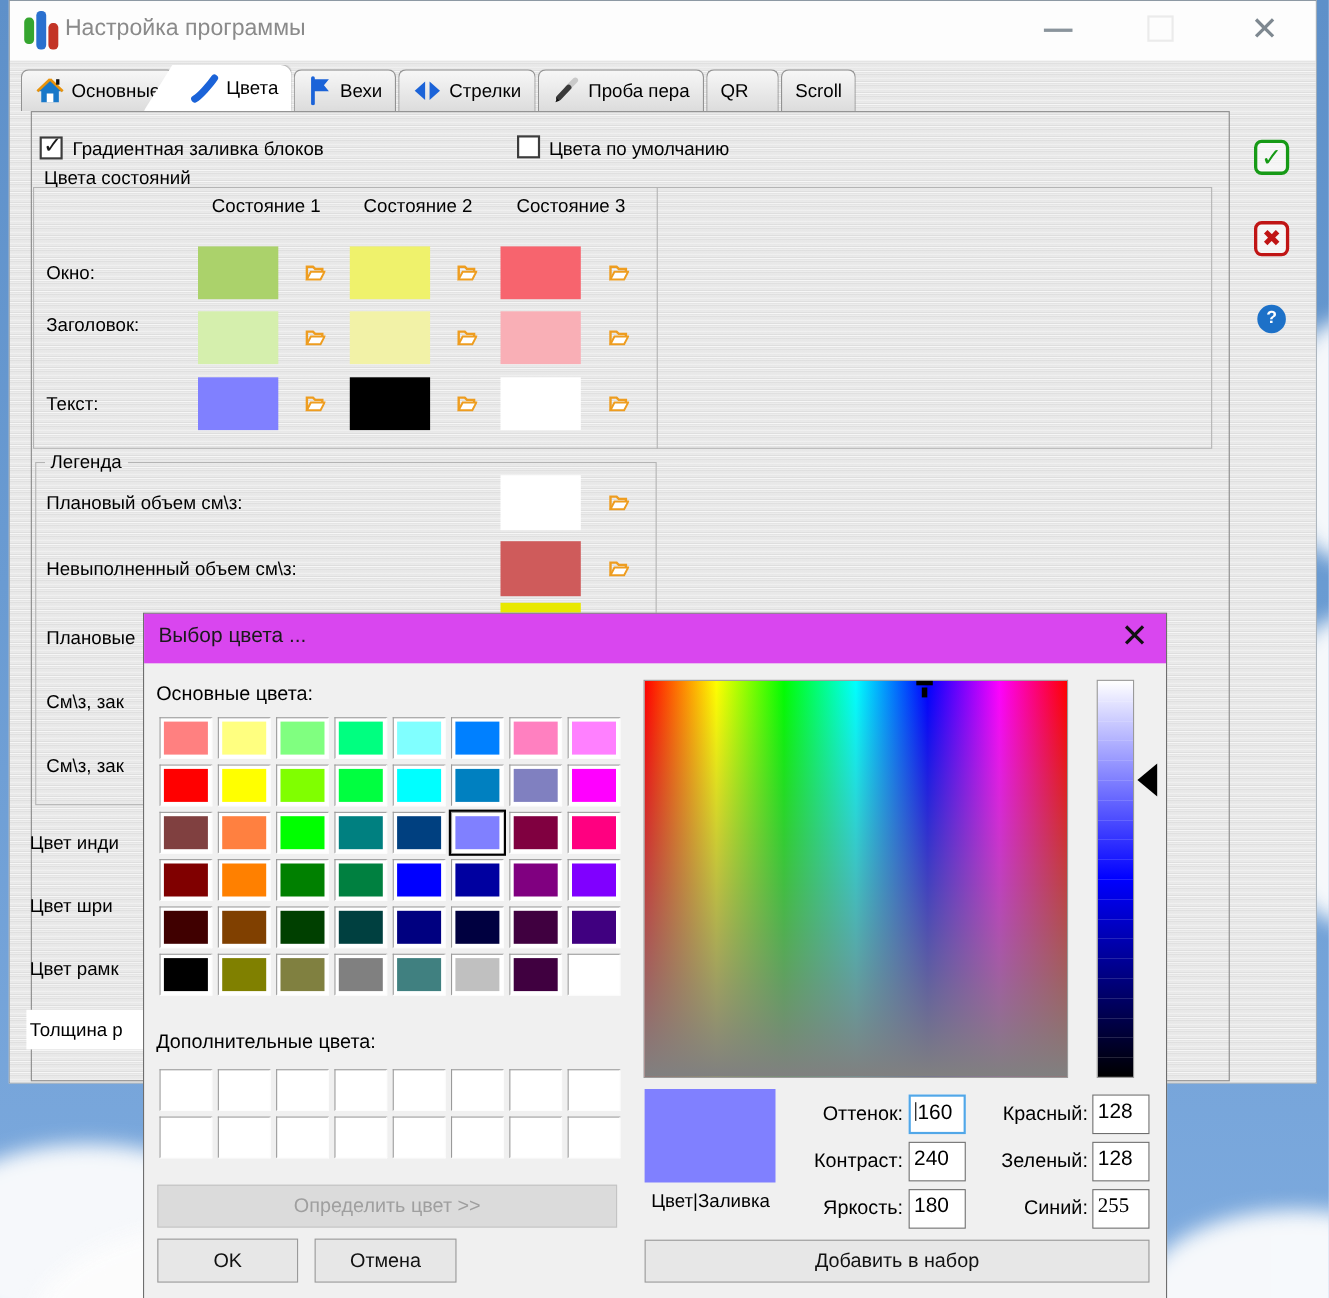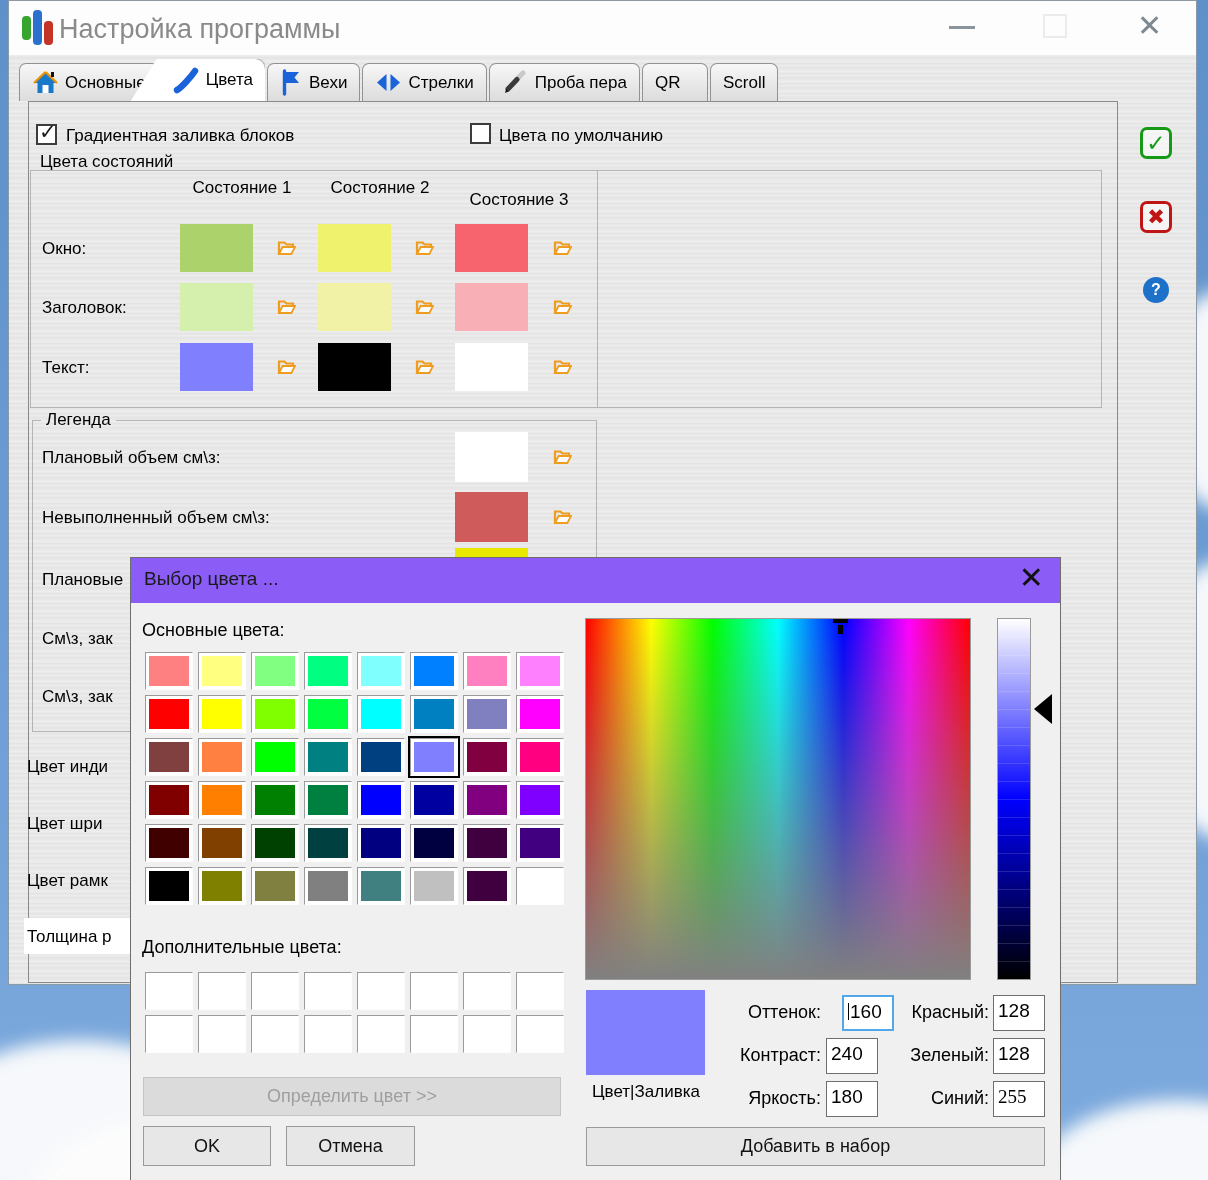--- a/index.html
+++ b/index.html
@@ -8,21 +8,21 @@
     font-family:"Liberation Sans","DejaVu Sans",sans-serif;color:#000;
     background:linear-gradient(180deg,#5e90c9 0%,#6a9bd2 45%,#7daade 100%);
   }
   .cloud{position:absolute;background:#fdfdfd;border-radius:50%;filter:blur(9px);opacity:.95;z-index:1;}
 
   
   .app-window{position:absolute;left:8px;top:0;width:1189px;height:985px;z-index:2;
     background:#fcfcfc;border:1px solid #8d99a4;box-sizing:border-box;}
   .titlebar{position:absolute;left:0;top:0;width:100%;height:54px;background:#fdfdfd;}
   .app-icon-bar{position:absolute;width:9px;border-radius:4px;}
-  .win-title{position:absolute;left:50px;top:13px;font-size:27px;color:#8a8a8a;white-space:nowrap;}
+  .win-title{position:absolute;left:50px;top:13px;font-size:21px;color:#8a8a8a;white-space:nowrap;}
   .min-bar{position:absolute;left:940px;top:25px;width:26px;height:3px;background:#8a949c;}
   .max-box{position:absolute;left:1034px;top:13px;width:24px;height:24px;border:2px solid #ebebeb;box-sizing:border-box;}
   .close-x{position:absolute;left:1128px;top:7px;font-size:30px;font-weight:100;color:#7e8890;}
 
   .metal{
     background-color:#e8e8e8;
     background-image:repeating-linear-gradient(180deg,
       #f6f6f6 0px,#e2e2e2 1px,#efefef 2px,#dadada 3px,#f1f1f1 4px,
       #e0e0e0 5px,#f5f5f5 6px,#e6e6e6 7px,#ededed 8px,#dcdcdc 9px,#f3f3f3 10px);
   }
@@ -60,21 +60,21 @@
   .side-btn{position:absolute;width:32px;height:32px;border-radius:7px;box-sizing:border-box;
     display:flex;align-items:center;justify-content:center;background:rgba(255,255,255,.55);}
   .side-btn.ok{border:3px solid #169a16;color:#169a16;font-size:23px;font-weight:900;}
   .side-btn.no{border:3px solid #c01515;color:#c01515;font-size:21px;font-weight:900;}
   .help-btn{position:absolute;width:26px;height:26px;border-radius:50%;background:#1d71c8;color:#fff;
     font-size:16px;font-weight:700;display:flex;align-items:center;justify-content:center;}
 
   
   .dialog{position:absolute;left:130px;top:557px;width:929px;height:623px;background:#f0f0f0;
     border:1px solid #6e6e6e;box-sizing:content-box;z-index:20;}
-  .dlg-title{position:absolute;left:0;top:0;width:100%;height:45px;background:#8b5cf6;}
+  .dlg-title{position:absolute;left:0;top:0;width:100%;height:45px;background:#d946ef;}
   .dlg-title-text{position:absolute;left:13px;top:10px;font-size:19px;color:#1a1a1a;}
   .dlg-close{position:absolute;right:16px;top:2px;font-size:30px;font-weight:100;color:#111;}
   .dlg-label{position:absolute;font-size:18px;white-space:nowrap;}
   .cgrid{position:absolute;}
   .cgrid-cell{position:absolute;width:48px;height:38px;background:#fff;box-sizing:border-box;
     border:1px solid;border-color:#9a9a9a #fdfdfd #fdfdfd #9a9a9a;padding:3px;}
   .cgrid-cell.selected{outline:2px solid #000;}
   .cgrid-color{width:100%;height:100%;}
   .btn{position:absolute;background:#e7e7e7;border:1px solid #9a9a9a;font-size:18px;color:#111;
     display:flex;align-items:center;justify-content:center;box-sizing:border-box;white-space:nowrap;}
@@ -89,21 +89,21 @@
     background:
       repeating-linear-gradient(to bottom,rgba(255,255,255,.14) 0 1px,rgba(255,255,255,0) 1px 18px),
       linear-gradient(to bottom,#ffffff 0%,#8080ff 25%,#0000ff 50%,#000080 75%,#000000 100%);}
   .lum-arrow{position:absolute;left:903px;top:136px;width:0;height:0;
     border-top:15px solid transparent;border-bottom:15px solid transparent;border-right:18px solid #000;}
   .preview{position:absolute;left:455px;top:432px;width:119px;height:85px;}
   .preview-caption{position:absolute;left:440px;top:524px;width:150px;text-align:center;font-size:17px;}
   .field-label{position:absolute;width:130px;text-align:right;font-size:18px;white-space:nowrap;}
   .field-box{position:absolute;width:52px;height:36px;background:#fff;border:1px solid #6e6e6e;
     font-size:19px;padding:4px 0 0 4px;box-sizing:border-box;}
-  .field-box.focused{border:2px solid #51a7e8;margin-left:16px;}
+  .field-box.focused{border:2px solid #51a7e8;}
   .field-box.focused::before{content:"";display:inline-block;width:1px;height:17px;background:#000;
     vertical-align:-2px;margin-right:1px;}
   .f-hue-label{left:560px;top:444px;}      .f-hue-box{left:695px;top:437px;}
   .f-contrast-label{left:560px;top:487px;} .f-contrast-box{left:695px;top:480px;}
   .f-brightness-label{left:560px;top:530px;}.f-brightness-box{left:695px;top:523px;}
   .f-red-label{left:728px;top:444px;}      .f-red-box{left:862px;top:437px;}
   .f-green-label{left:728px;top:487px;}    .f-green-box{left:862px;top:480px;}
   .f-blue-label{left:728px;top:530px;}     .f-blue-box{left:862px;top:523px;font-family:Liberation Serif, serif;}
 </style>
 </head>
@@ -194,21 +194,21 @@
   <span class="cb-box" style="left:470px;top:123px;"></span>
   <span class="lbl" style="left:499px;top:126px;">Цвета по умолчанию</span>
 
   <span class="lbl" style="left:40px;top:152px;">Цвета состояний</span>
 
   <div class="groupbox" style="left:30px;top:170px;width:1072px;height:238px;"></div>
   <div class="vline" style="left:597px;top:170px;height:238px;"></div>
 
   <span class="hdr" style="left:180px;top:178px;width:124px;">Состояние 1</span>
   <span class="hdr" style="left:317px;top:178px;width:126px;">Состояние 2</span>
-  <span class="hdr" style="left:456px;top:178px;width:126px;margin-top:12px;">Состояние 3</span>
+  <span class="hdr" style="left:456px;top:178px;width:126px;">Состояние 3</span>
 
   <fieldset class="fset" style="left:32px;top:410px;width:565px;height:322px;">
     <legend>Легенда</legend>
   </fieldset>
 
   <div class="legend-swatch" style="left: 455px; top: 548px; height: 9px; background-color: rgb(232, 232, 0);"></div>
 
   <div class="whitebar" style="left:24px;top:918px;width:106px;height:36px;"></div>
 
   <div class="side-btn ok" style="left:1140px;top:127px;">
@@ -229,21 +229,21 @@
     <div class="swatch" style="left: 318px; top: 224px; background: rgb(239, 242, 108);"></div>
     <div class="folder" style="left: 415px; top: 240px;"><svg width="19" height="16" viewBox="0 0 19 16">
         <path d="M2 14V2.5h5.5l2 2H16v2.5" fill="none" stroke="#ee9d20" stroke-width="2.2"></path>
         <path d="M2 14l3.6-7H18l-3.6 7z" fill="#fff" stroke="#ee9d20" stroke-width="1.8"></path>
       </svg></div>
     <div class="swatch" style="left: 455px; top: 224px; background: rgb(247, 100, 110);"></div>
     <div class="folder" style="left: 553px; top: 240px;"><svg width="19" height="16" viewBox="0 0 19 16">
         <path d="M2 14V2.5h5.5l2 2H16v2.5" fill="none" stroke="#ee9d20" stroke-width="2.2"></path>
         <path d="M2 14l3.6-7H18l-3.6 7z" fill="#fff" stroke="#ee9d20" stroke-width="1.8"></path>
       </svg></div>
-    <div class="lbl" style="left: 42px; top: 298px;">Заголовок:</div>
+    <div class="lbl" style="left: 42px; top: 286px;">Заголовок:</div>
     <div class="swatch" style="left: 180px; top: 283px; background: rgb(213, 239, 173);"></div>
     <div class="folder" style="left: 277px; top: 299px;"><svg width="19" height="16" viewBox="0 0 19 16">
         <path d="M2 14V2.5h5.5l2 2H16v2.5" fill="none" stroke="#ee9d20" stroke-width="2.2"></path>
         <path d="M2 14l3.6-7H18l-3.6 7z" fill="#fff" stroke="#ee9d20" stroke-width="1.8"></path>
       </svg></div>
     <div class="swatch" style="left: 318px; top: 283px; background: rgb(242, 242, 167);"></div>
     <div class="folder" style="left: 415px; top: 299px;"><svg width="19" height="16" viewBox="0 0 19 16">
         <path d="M2 14V2.5h5.5l2 2H16v2.5" fill="none" stroke="#ee9d20" stroke-width="2.2"></path>
         <path d="M2 14l3.6-7H18l-3.6 7z" fill="#fff" stroke="#ee9d20" stroke-width="1.8"></path>
       </svg></div>

